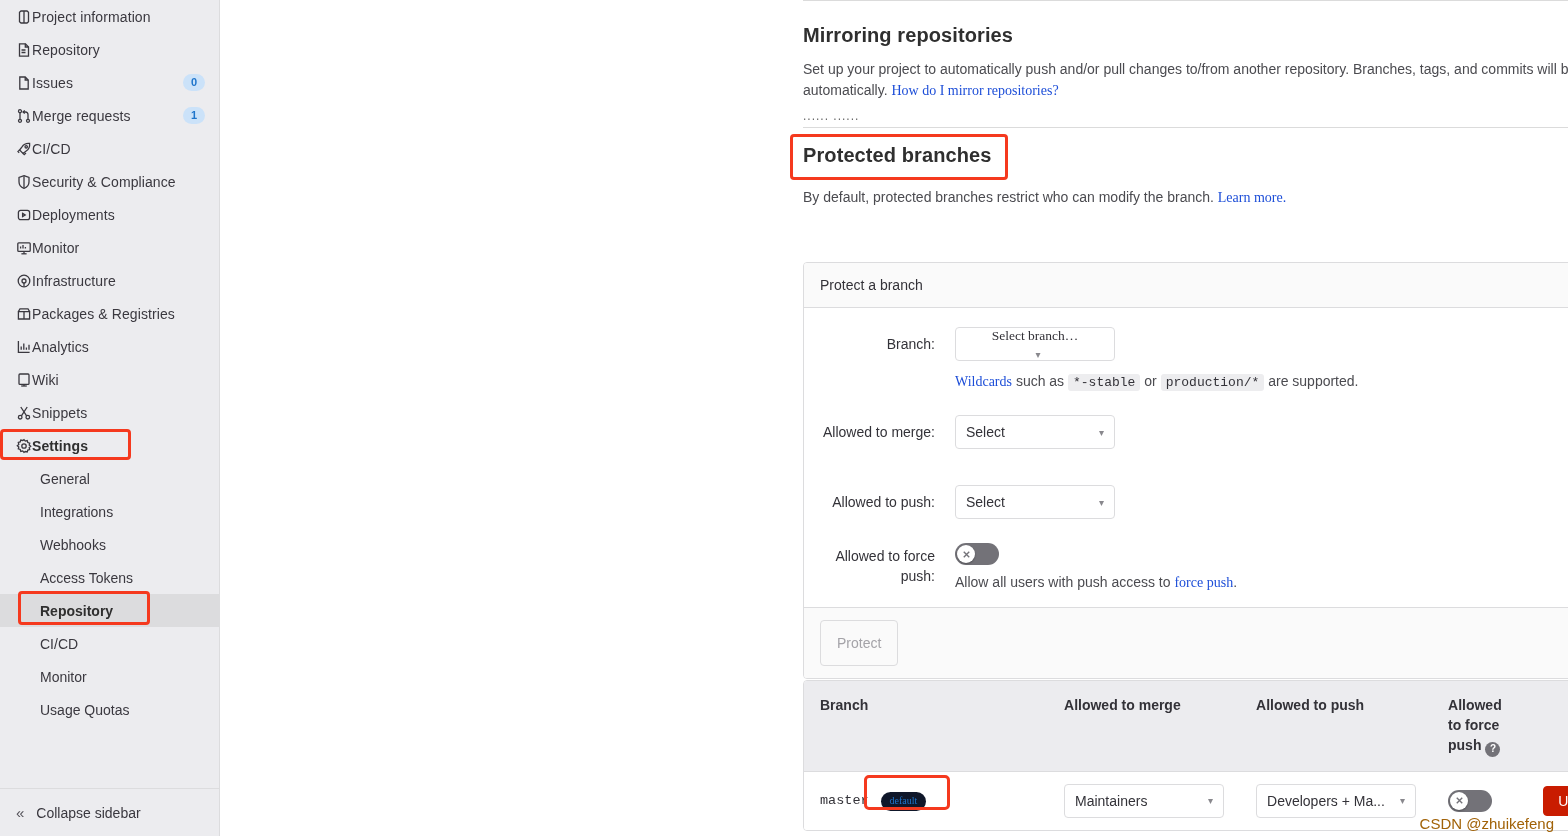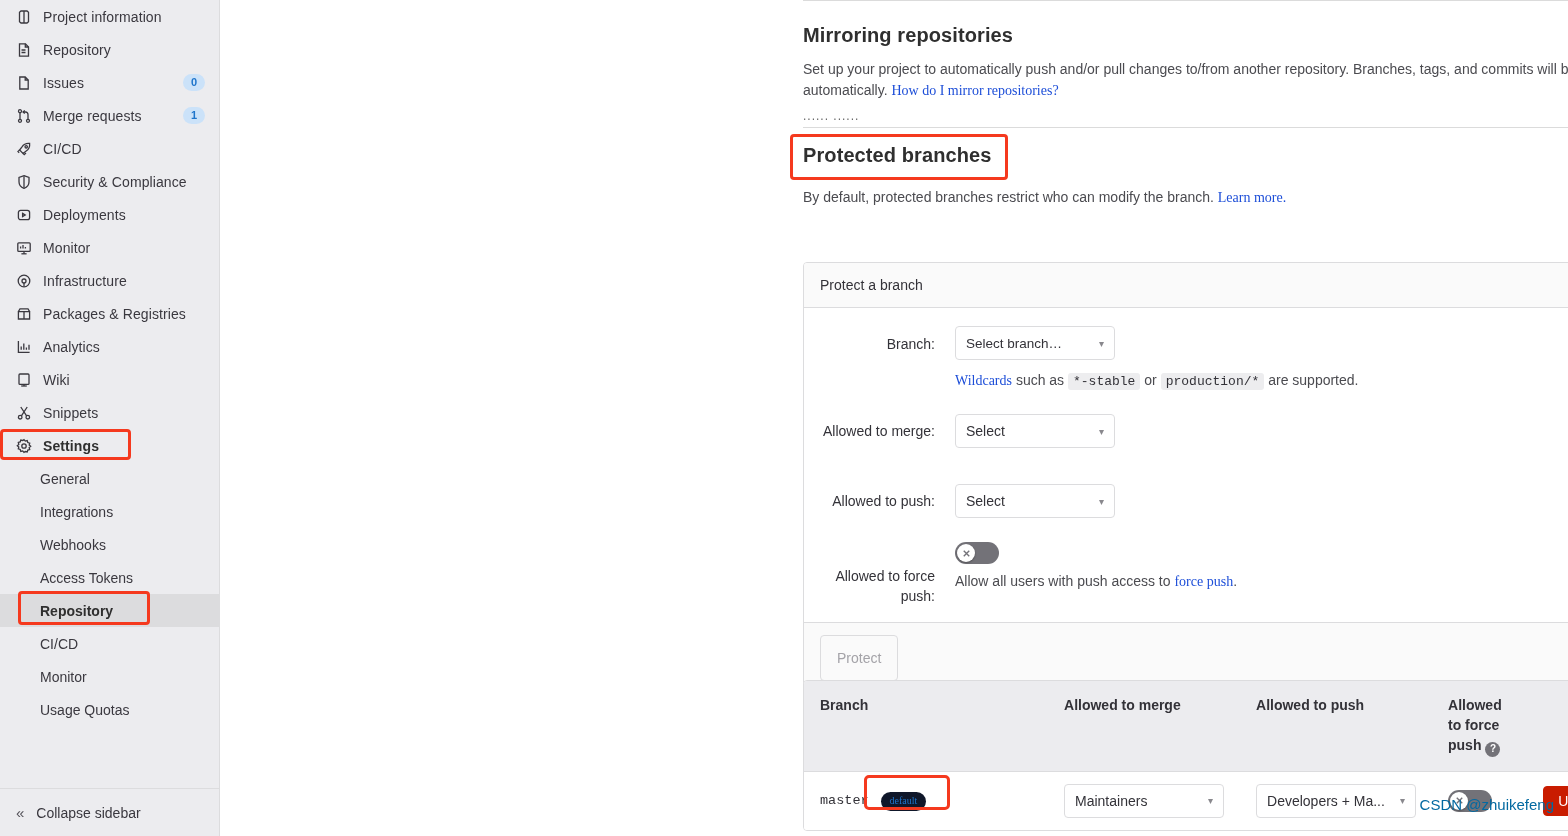--- a/index.html
+++ b/index.html
@@ -17,21 +17,21 @@
     background: #ececef;
     border-right: 1px solid #dcdcde;
     position: relative;
     flex: 0 0 220px;
     display: flex; flex-direction: column;
   }
   .nav-list { padding-top: 0; }
   .nav-item {
     display: flex; align-items: center;
     height: 33px; padding: 0 14px 0 16px;
-    gap: 11px; cursor: pointer;
+    cursor: pointer;
     font-size: 14px; color: #3a383f;
     position: relative;
   }
   .nav-item .ico {
     width: 16px; height: 16px; flex: 0 0 16px;
     display: flex; align-items: center; justify-content: center;
     color: #3a383f;
   }
   .nav-item .ico svg { width: 16px; height: 16px; display: block; }
   .nav-label { flex: 1; white-space: nowrap; letter-spacing: 0.1px; }
@@ -138,21 +138,21 @@
     font-size: 14px; color: #333238; line-height: 20px;
   }
   .fctl { flex: 1; }
 
   .sel {
     display: inline-flex; align-items: center; justify-content: space-between;
     border: 1px solid #dcdcde; border-radius: 4px; background: #fff;
     height: 34px; width: 160px; padding: 0 10px;
     font-size: 14px; color: #333238; cursor: pointer;
   }
-  .sel.mono { font-family: Liberation Sans, sans-serif; font-size: 13.5px; }
+  .sel.mono { font-family: Liberation Serif, serif; font-size: 13.5px; flex-direction: column; }
   .sel .chevd { color: #89888d; font-size: 10px; margin-left: 6px; }
   .sel .txt { overflow: hidden; white-space: nowrap; }
 
   .hint { font-size: 14px; color: #4b4b50; margin-top: 10px; line-height: 20px; }
   code.inl {
     background: #ededef; border-radius: 3px; padding: 1px 5px;
     font-family: "Liberation Mono", monospace; font-size: 13px;
     color: #333238;
   }
 
@@ -205,22 +205,22 @@
   .btn-unprotect {
     background: #c91c00; color: #fff; border: 1px solid #c91c00;
     border-radius: 4px; font-size: 14px; padding: 6px 14px;
     cursor: pointer; font-family: "Liberation Sans", sans-serif;
   }
   .anno-toggle {
     position: absolute; border: 3px solid #f5391e; border-radius: 5px;
     pointer-events: none; z-index: 25;
   }
   .watermark {
-    position: absolute; right: 14px; bottom: 23px;
-    font-size: 15px; color: #0369a1;
+    position: absolute; right: 14px; bottom: 4px;
+    font-size: 15px; color: #a16207;
     font-family: "Liberation Sans", sans-serif;
     z-index: 40;
   }
 </style>
 </head>
 <body>
 
 <div class="app">
 
   <aside class="sidebar">
@@ -490,21 +490,21 @@
           <div class="flabel" style="padding-top:7px;">Allowed to push:</div>
           <div class="fctl">
             <div class="sel">
               <span class="txt">Select</span>
               <span class="chevd">▾</span>
             </div>
           </div>
         </div>
 
         <div class="frow" style="margin-top:24px; margin-bottom:0;">
-          <div class="flabel" style="padding-top:3px;margin-top:21px;">Allowed to force push:</div>
+          <div class="flabel" style="padding-top:3px;">Allowed to force push:</div>
           <div class="fctl">
             <div class="toggle">
               <span class="knob">
                 <svg viewBox="0 0 12 12" fill="none" stroke="#737278" stroke-width="1.5">
                     <path d="M3 3l6 6M9 3l-6 6"></path>
                   </svg>
               </span>
             </div>
             <div class="toggle-desc">
               <span>Allow all users with push access to</span>

